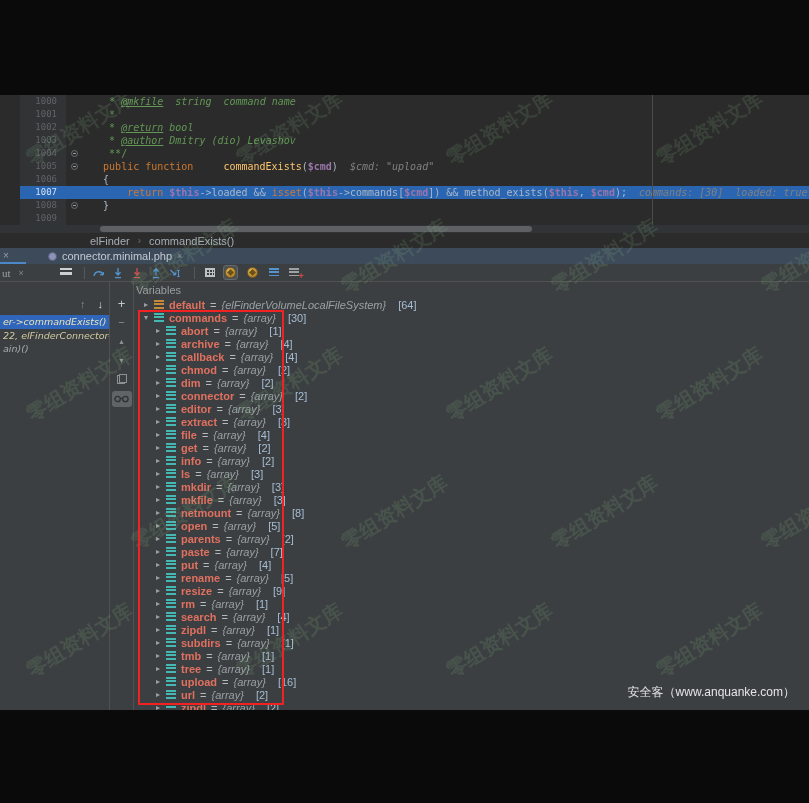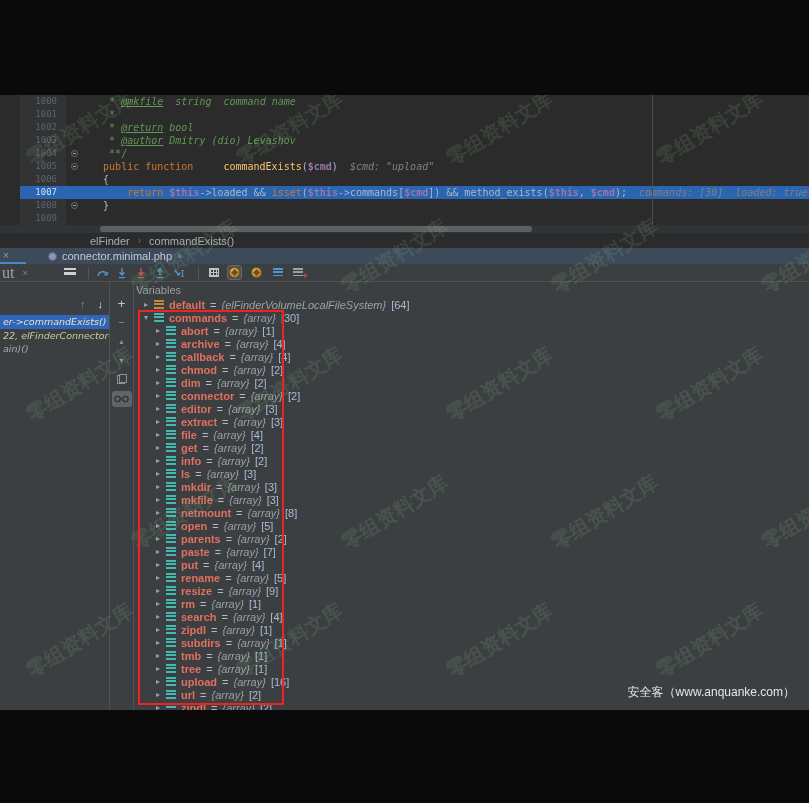--- a/index.html
+++ b/index.html
@@ -38,21 +38,21 @@
   
   .tabstrip{position:absolute;top:248px;left:0;width:809px;height:16px;background:#3d4a5a;}
   .tab-close-left{position:absolute;left:3px;top:1px;color:#959ba1;font-size:10px;line-height:14px;}
   .active-underline{position:absolute;left:0;bottom:0;width:26px;height:2px;background:#4a88c7;}
   .tab{position:absolute;left:40px;top:0;height:16px;display:flex;align-items:center;gap:5px;padding:0 8px;color:#c3cad3;font-size:11px;}
   .php-icon{width:9px;height:9px;border-radius:50%;background:#8d93b8;border:1px solid #5a5f7e;box-sizing:border-box;}
   .tab-close{color:#8b9197;font-size:9px;}
 
   
   .dbgbar{position:absolute;top:264px;left:0;width:809px;height:18px;background:#3c3f41;border-bottom:1px solid #515151;box-sizing:border-box;display:flex;align-items:center;padding-left:2px;}
-  .dbgbar .dbgtab{color:#9aa0a6;font-size:16px;font-family:Liberation Serif, serif;}
+  .dbgbar .dbgtab{color:#9aa0a6;font-size:11px;font-family:Liberation Serif, serif;}
   .dbgbar .dbgtab-close{color:#83888d;font-size:9px;margin-left:8px;}
   .ham{width:12px;height:9px;margin-left:36px;background:repeating-linear-gradient(to bottom,#cdd0d2 0 2px,transparent 2px 4.5px);}
   .vsep{width:1px;height:12px;background:#55585a;margin-left:12px;}
   .stepbtn{margin-left:7px;display:flex;align-items:center;}
   .grid-ic{width:10px;height:9px;margin-left:10px;border:1px solid #c0c3c5;background-image:repeating-linear-gradient(to right,#c0c3c5 0 1px,transparent 1px 3px),repeating-linear-gradient(to bottom,#c0c3c5 0 1px,transparent 1px 3px);box-sizing:border-box;}
   .coinwrap{margin-left:8px;padding:1px;display:flex;}
   .coinwrap.sel{background:#4c5052;border:1px solid #65696b;border-radius:3px;}
   .coin{width:11px;height:11px;border-radius:50%;background:radial-gradient(circle at 35% 35%,#e7c160,#b8872c 70%);border:1px solid #7d5c1e;position:relative;box-sizing:border-box;}
   .coin::after{content:"";position:absolute;left:2px;top:2px;width:5px;height:5px;transform:rotate(45deg);background:#6b5118;}
   .list-ic{width:10px;height:9px;margin-left:10px;background:repeating-linear-gradient(to bottom,#5394cf 0 1.6px,transparent 1.6px 3.4px);}
@@ -83,21 +83,21 @@
   #var-tree{position:absolute;left:0;top:16px;right:0;}
   .tree-row{height:13px;display:flex;align-items:center;font-size:11px;white-space:nowrap;}
   .tree-row.root{padding-left:6px;}
   .tree-row.child{padding-left:18px;}
   .chev{width:10px;color:#9da1a4;font-size:8px;text-align:center;margin-right:3px;}
   .tico{width:10px;height:9px;margin-right:5px;flex:0 0 10px;background:repeating-linear-gradient(to bottom,currentColor 0 1.8px,transparent 1.8px 3.4px);}
   .tico.array{color:#45b8b3;}
   .tico.object{color:#c8883a;}
   .vname{color:#e0705f;font-weight:bold;margin-right:5px;}
   .veq{color:#b7babc;margin-right:5px;}
-  .vval{color:#9aa0a5;margin-right:5px;font-style:italic;}
+  .vval{color:#9aa0a5;margin-right:12px;font-style:italic;}
   .vcount{color:#a7bdd4;}
 
   .redbox{position:absolute;left:138px;top:28px;width:146px;height:395px;border:2px solid #f32222;box-sizing:border-box;z-index:6;}
   .footer-mark{position:absolute;right:14px;top:402px;color:#e3e5e6;font-size:12px;z-index:8;}
 
   
   .wm-layer{position:absolute;left:0;top:95px;width:809px;height:615px;overflow:hidden;pointer-events:none;z-index:5;}
   .wm{position:absolute;font-size:20px;font-weight:bold;color:rgba(150,205,150,0.14);transform:rotate(-32deg);white-space:nowrap;}
   svg{display:block;}
 </style>

